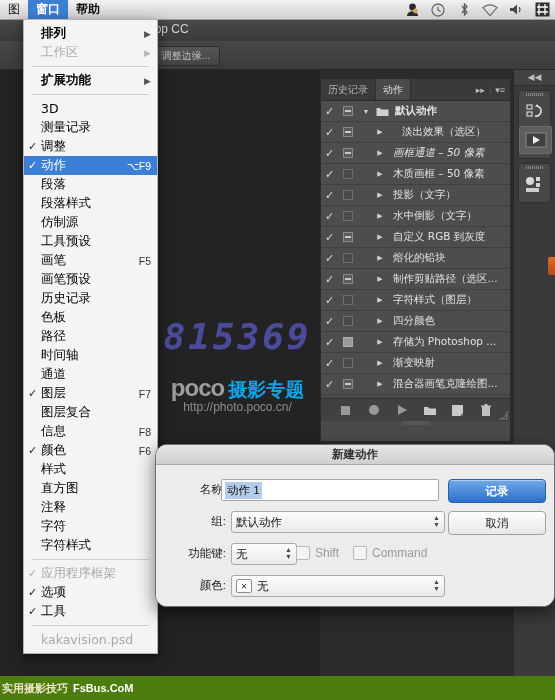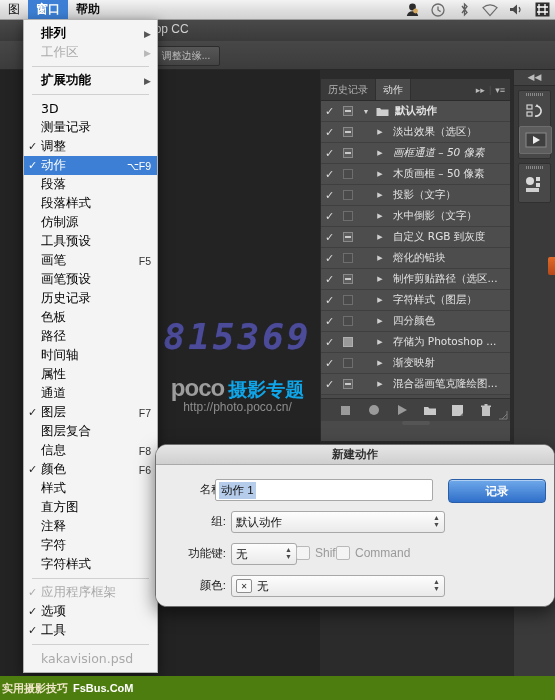--- a/index.html
+++ b/index.html
@@ -247,21 +247,21 @@
           </svg>
         </span>
         <span class="act-lbl" style="margin-left: 5px; font-weight: bold;">默认动作</span>
       </div>
       <div class="act-row">
         <span class="act-chk">✓</span>
         <span class="act-tog">
           <span class="tbox on"></span>
         </span>
         <span class="act-tri" style="margin-left: 14px;">▶</span>
-        <span class="act-lbl" style="margin-left: 5px; font-weight: normal;">淡出效果（选区）</span>
+        <span class="act-lbl" style="margin-left: 14px; font-weight: normal;">淡出效果（选区）</span>
       </div>
       <div class="act-row">
         <span class="act-chk">✓</span>
         <span class="act-tog">
           <span class="tbox on"></span>
         </span>
         <span class="act-tri" style="margin-left: 14px;">▶</span>
         <span class="act-lbl" style="margin-left: 5px; font-weight: normal; font-style: italic;">画框通道 – 50 像素</span>
       </div>
       <div class="act-row">
@@ -511,24 +511,20 @@
     <div class="mi">
       <span class="ck"></span>
       <span class="lb">路径</span>
     </div>
     <div class="mi">
       <span class="ck"></span>
       <span class="lb">时间轴</span>
     </div>
     <div class="mi">
       <span class="ck"></span>
-      <span class="lb">属性</span>
-    </div>
-    <div class="mi">
-      <span class="ck"></span>
       <span class="lb">通道</span>
     </div>
     <div class="mi">
       <span class="ck">✓</span>
       <span class="lb">图层</span>
       <span class="rk">F7</span>
     </div>
     <div class="mi">
       <span class="ck"></span>
       <span class="lb">图层复合</span>
@@ -585,21 +581,21 @@
 
 <div class="dlg">
   <div class="dlg-tb">
     <span class="dlg-title">新建动作</span>
   </div>
   <div class="dlg-body">
 
     <div class="row" style="left:18px;top:17px;width:52px;justify-content:flex-end;">
       <span class="lbl">名称:</span>
     </div>
-    <div class="txtin" style="position:absolute;left:59px;top:14px;width:210px;">
+    <div class="txtin" style="position:absolute;left:65px;top:14px;width:210px;">
       <span class="sel-hl">动作 1</span>
     </div>
 
     <div class="row" style="left:18px;top:49px;width:52px;justify-content:flex-end;">
       <span class="lbl">组:</span>
     </div>
     <div class="combo" style="position:absolute;left:75px;top:46px;width:204px;">
       <span>默认动作</span>
       <span class="spin">▲<br>▼</span>
     </div>
@@ -608,34 +604,35 @@
       <span class="lbl">功能键:</span>
     </div>
     <div class="combo" style="position:absolute;left:75px;top:78px;width:56px;">
       <span>无</span>
       <span class="spin">▲<br>▼</span>
     </div>
     <div class="row" style="left:140px;top:81px;">
       <span class="cbx"></span>
       <span class="cbl">Shift</span>
     </div>
-    <div class="row" style="left:180px;top:81px;">
+    <div class="row" style="left:197px;top:81px;">
       <span class="cbx"></span>
       <span class="cbl">Command</span>
     </div>
 
     <div class="row" style="left:18px;top:113px;width:52px;justify-content:flex-end;">
       <span class="lbl">颜色:</span>
     </div>
     <div class="combo" style="position:absolute;left:75px;top:110px;width:204px;">
       <span class="xchip">✕</span>
       <span style="margin-left:5px;">无</span>
       <span class="spin">▲<br>▼</span>
     </div>
 
     <div class="btn primary" style="position:absolute;left:292px;top:14px;">记录</div>
+    <div class="btn" style="position:absolute;left:292px;top:46px;">取消</div>
   </div>
 </div>
 
 <div class="fbar">
   <span class="cn">实用摄影技巧</span>
   <span class="en">FsBus.CoM</span>
 </div>
 
 </body></html>

